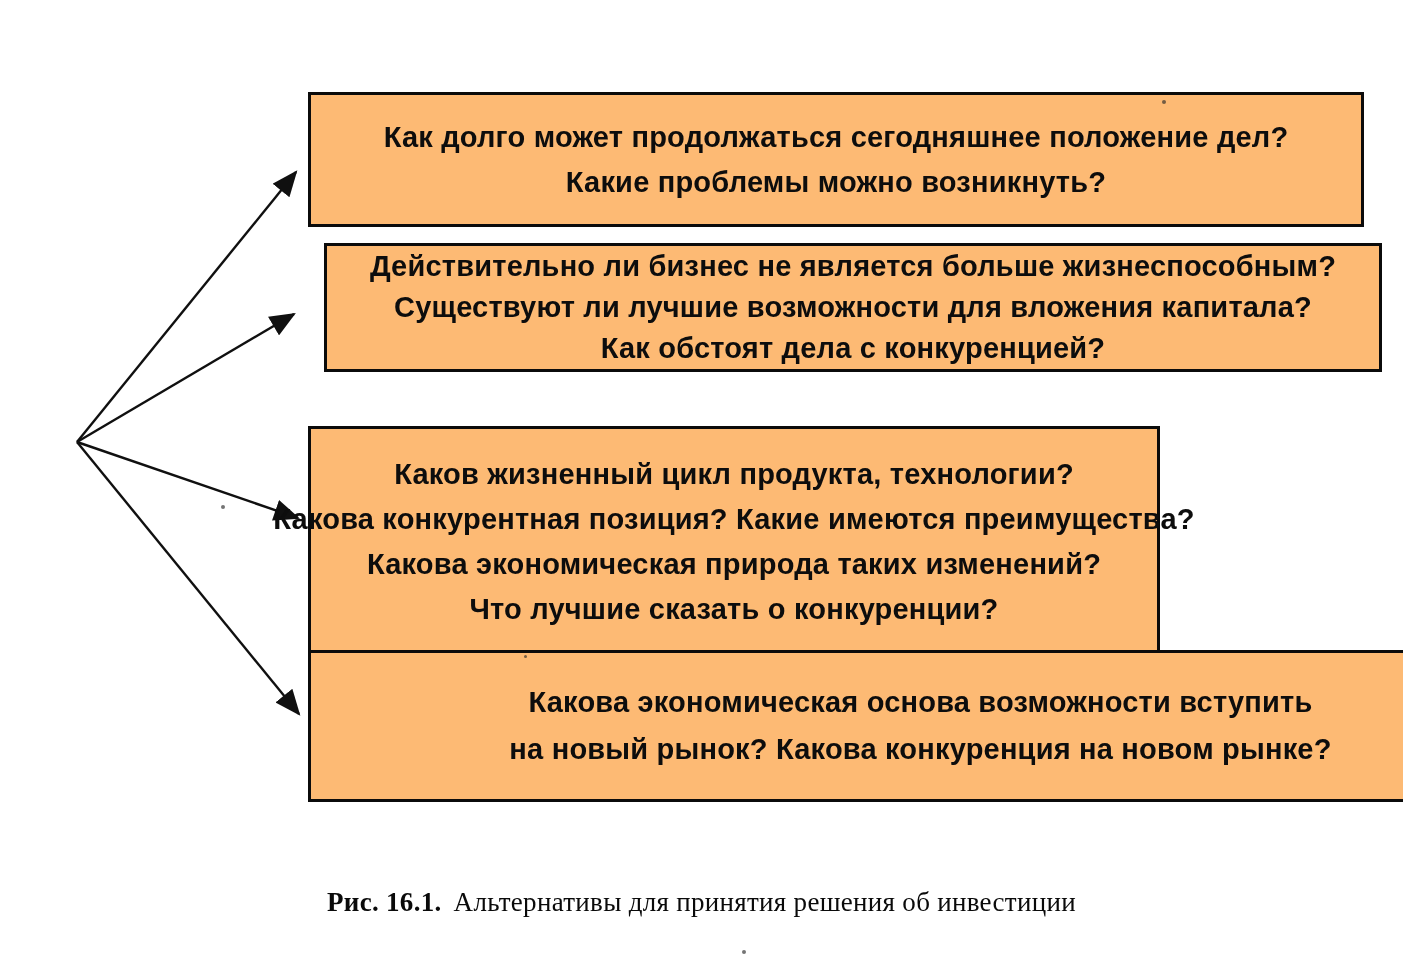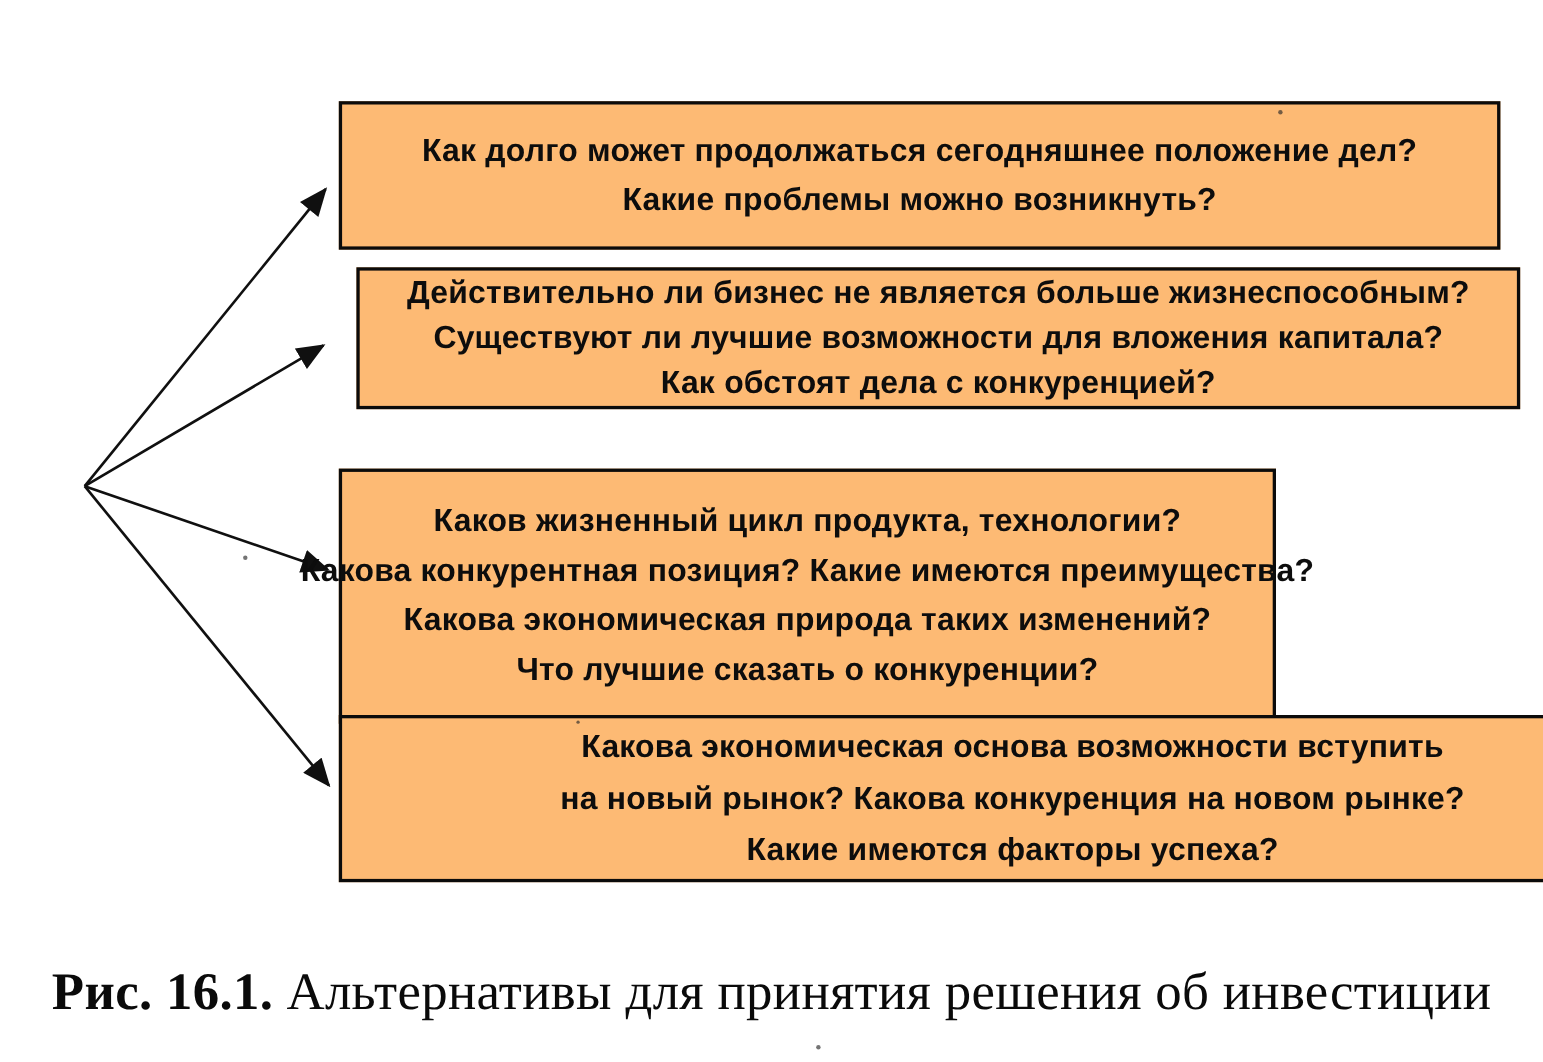--- a/index.html
+++ b/index.html
@@ -52,21 +52,21 @@
   .box-4 { left: 308px; top: 650px; width: 1208px; height: 152px; padding-left: 17px; }
   .box-2 .line { line-height: 41px; }
   .box-4 .line { line-height: 47px; }
   .caption {
     position: absolute;
     left: 0;
     right: 0;
     top: 876px;
     text-align: center;
     font-family: "Liberation Serif", serif;
-    font-size: 48px;
+    font-size: 27px;
     line-height: 52px;
     color: #0a0a0a;
     letter-spacing: 0.3px;
   }
   .caption .cap-label {
     font-weight: bold;
     margin-right: 12px;
   }
   .dot {
     position: absolute;
@@ -110,21 +110,20 @@
   <div class="box box-3">
     <div class="line">Каков жизненный цикл продукта, технологии?</div>
     <div class="line">Какова конкурентная позиция? Какие имеются преимущества?</div>
     <div class="line">Какова экономическая природа таких изменений?</div>
     <div class="line">Что лучшие сказать о конкуренции?</div>
   </div>
 
   <div class="box box-4">
     <div class="line">Какова экономическая основа возможности вступить</div>
     <div class="line">на новый рынок? Какова конкуренция на новом рынке?</div>
-    <div class="line">Какие имеются факторы успеха?</div>
   </div>
 
   <div class="caption">
     <span class="cap-label">Рис. 16.1.</span><span class="cap-text">Альтернативы для принятия решения об инвестиции</span>
   </div>
 
   <div class="dot dot-a"></div>
   <div class="dot dot-b"></div>
   <div class="dot dot-c"></div>
   <div class="dot dot-d"></div>

